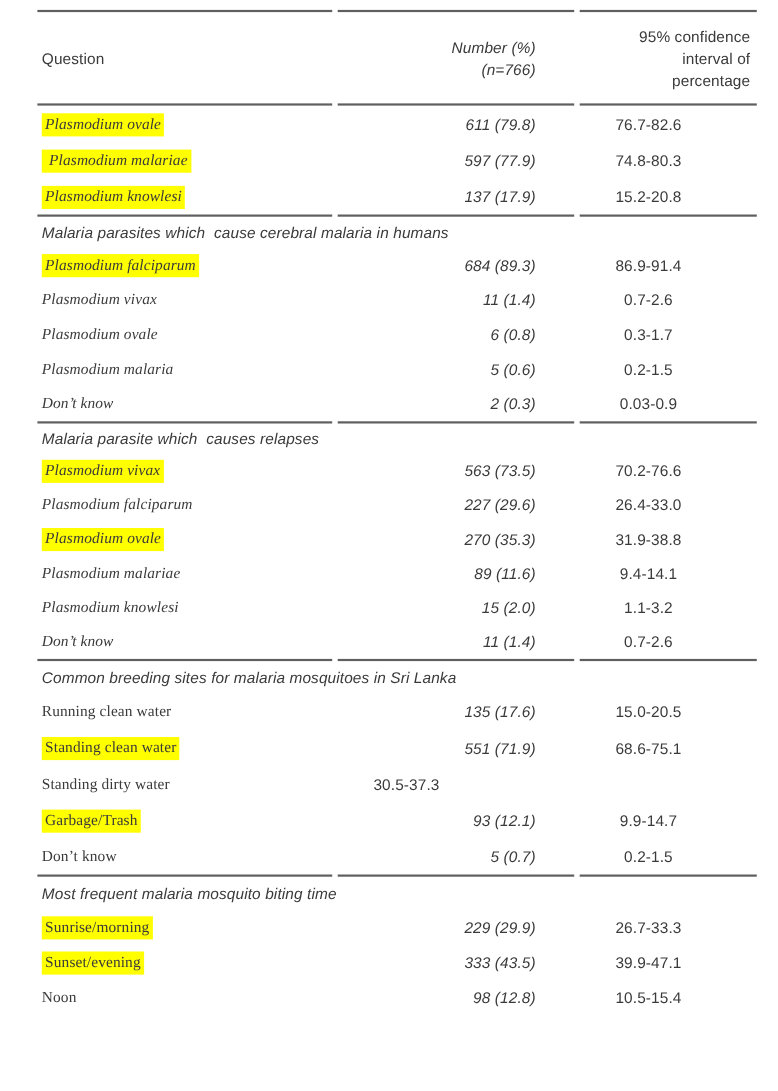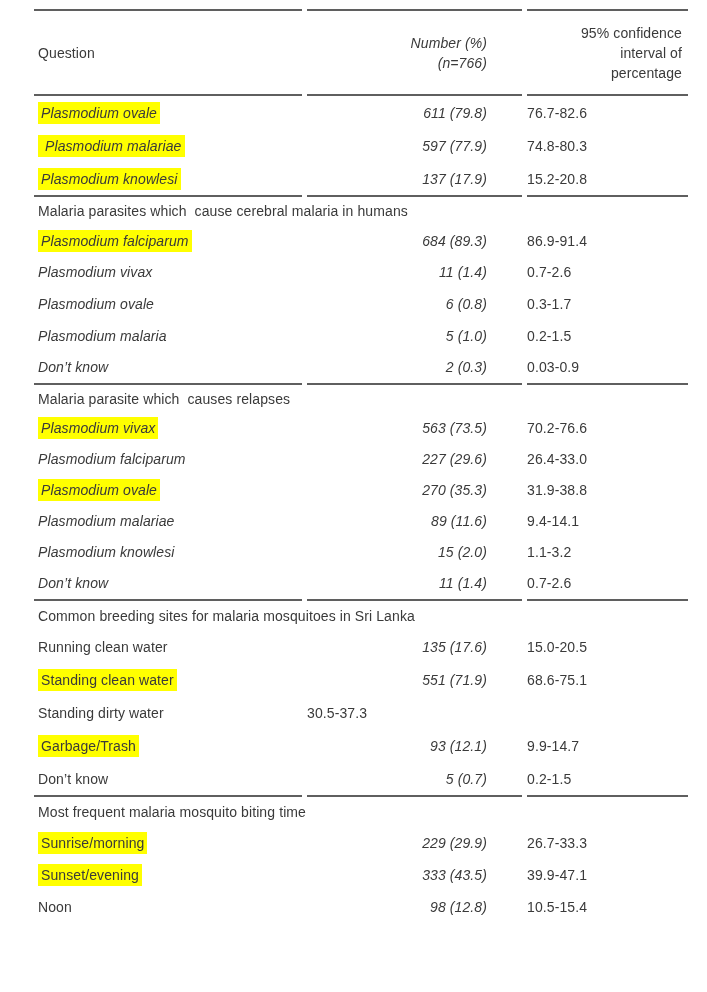--- a/index.html
+++ b/index.html
@@ -11,33 +11,33 @@
   .table{position:absolute;left:34px;top:9px;width:654px;}
   .rule{display:flex;gap:5px;height:2px;}
   .seg{height:2px;background:#5f5f5f;}
   .seg.c1{width:268px}
   .seg.c2{width:215px}
   .seg.c3{width:161px}
   .hdr{display:flex;gap:5px;height:83px;align-items:center;}
   .cell{box-sizing:border-box;}
   .cell.c1{width:268px;padding-left:4px;}
   .cell.c2{width:215px;text-align:right;padding-right:35px;font-style:italic;}
-  .cell.c3{width:161px;text-align:left;padding-right:36px;}
+  .cell.c3{width:161px;text-align:center;padding-right:36px;}
   .hdr .cell.c2{line-height:20px;}
   .hdr .cell.c3{text-align:right;padding-left:34px;padding-right:6px;line-height:20px;}
-  .title{display:flex;align-items:center;padding-left:4px;white-space:pre;}
+  .title{display:flex;align-items:center;padding-left:4px;white-space:pre;font-style:italic;}
   .row{display:flex;gap:5px;align-items:center;}
   .sec0 .row{height:33px}
   .sec1 .row{height:31.6px}
   .sec2 .row{height:31px}
   .sec3 .row{height:32.8px}
   .sec4 .row{height:32px}
   .sec1 .title,.sec2 .title{height:28px}
   .sec3 .title,.sec4 .title{height:30px}
-  .cell.c1 span{white-space:pre;}
+  .cell.c1 span{white-space:pre;font-family:Liberation Serif, serif;}
   .it{font-style:italic;}
   .hl{background:#ffff00;padding:3px 3px;}
 </style>
 </head>
 <body>
 
 <div class="table">
   <div class="rule">
     <span class="seg c1"></span>
       <span class="seg c2"></span>
@@ -91,21 +91,21 @@
           <div class="cell c2">11 (1.4)</div>
           <div class="cell c3">0.7-2.6</div>
         </div>
         <div class="row">
           <div class="cell c1"><span class="it">Plasmodium ovale</span></div>
           <div class="cell c2">6 (0.8)</div>
           <div class="cell c3">0.3-1.7</div>
         </div>
         <div class="row">
           <div class="cell c1"><span class="it">Plasmodium malaria</span></div>
-          <div class="cell c2">5 (1.0)</div>
+          <div class="cell c2">5 (0.6)</div>
           <div class="cell c3">0.2-1.5</div>
         </div>
         <div class="row">
           <div class="cell c1"><span class="it">Don’t know</span></div>
           <div class="cell c2">2 (0.3)</div>
           <div class="cell c3">0.03-0.9</div>
         </div>
       </div>
       <div class="section sec2">
         <div class="rule">

